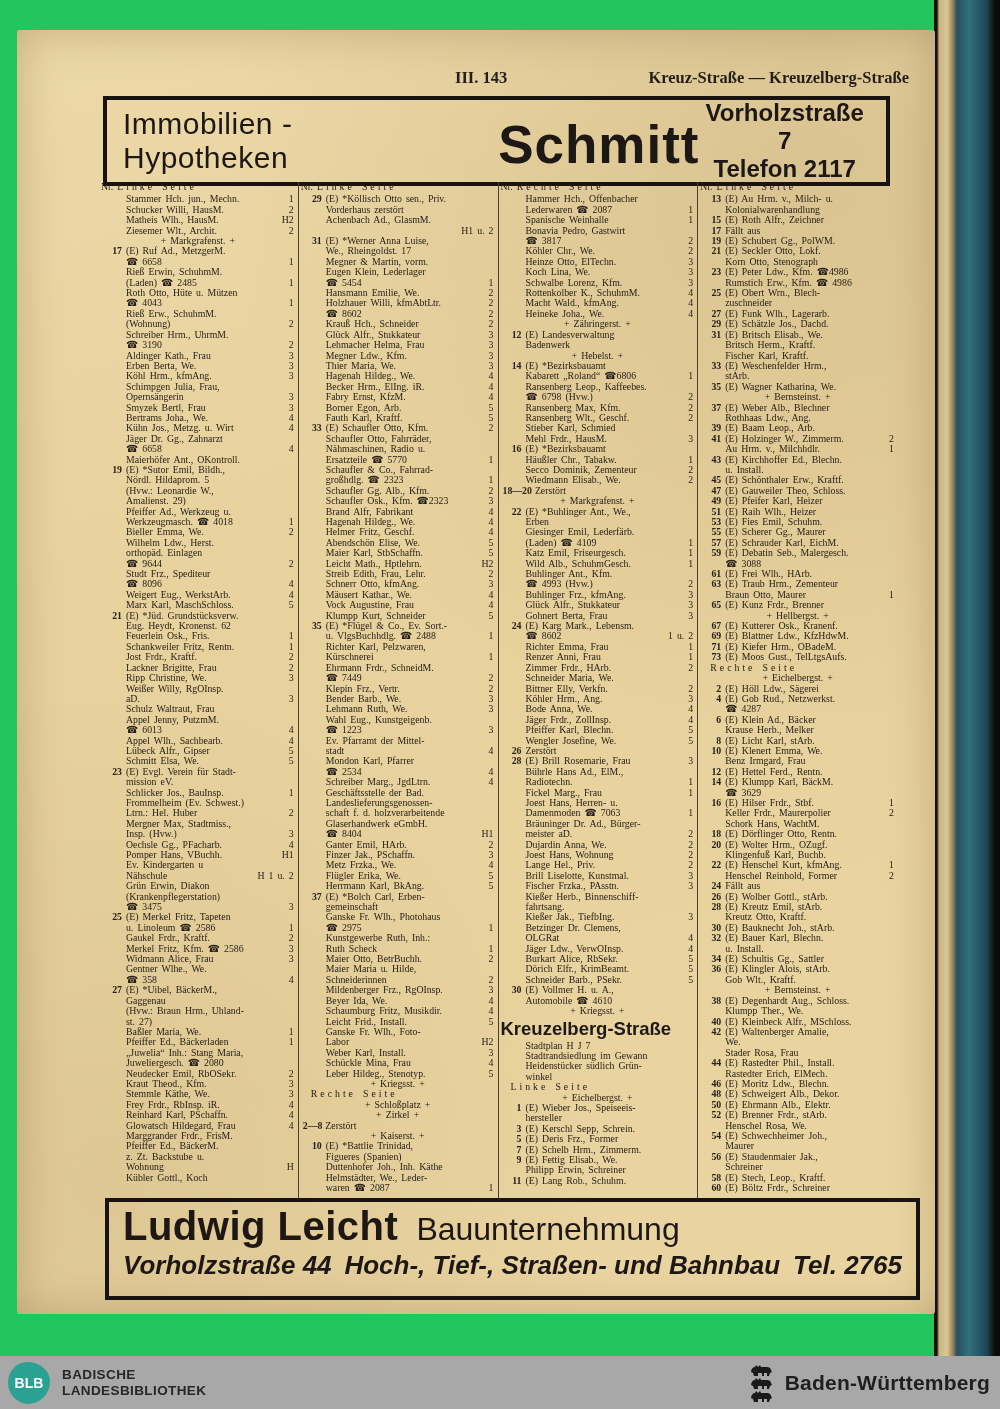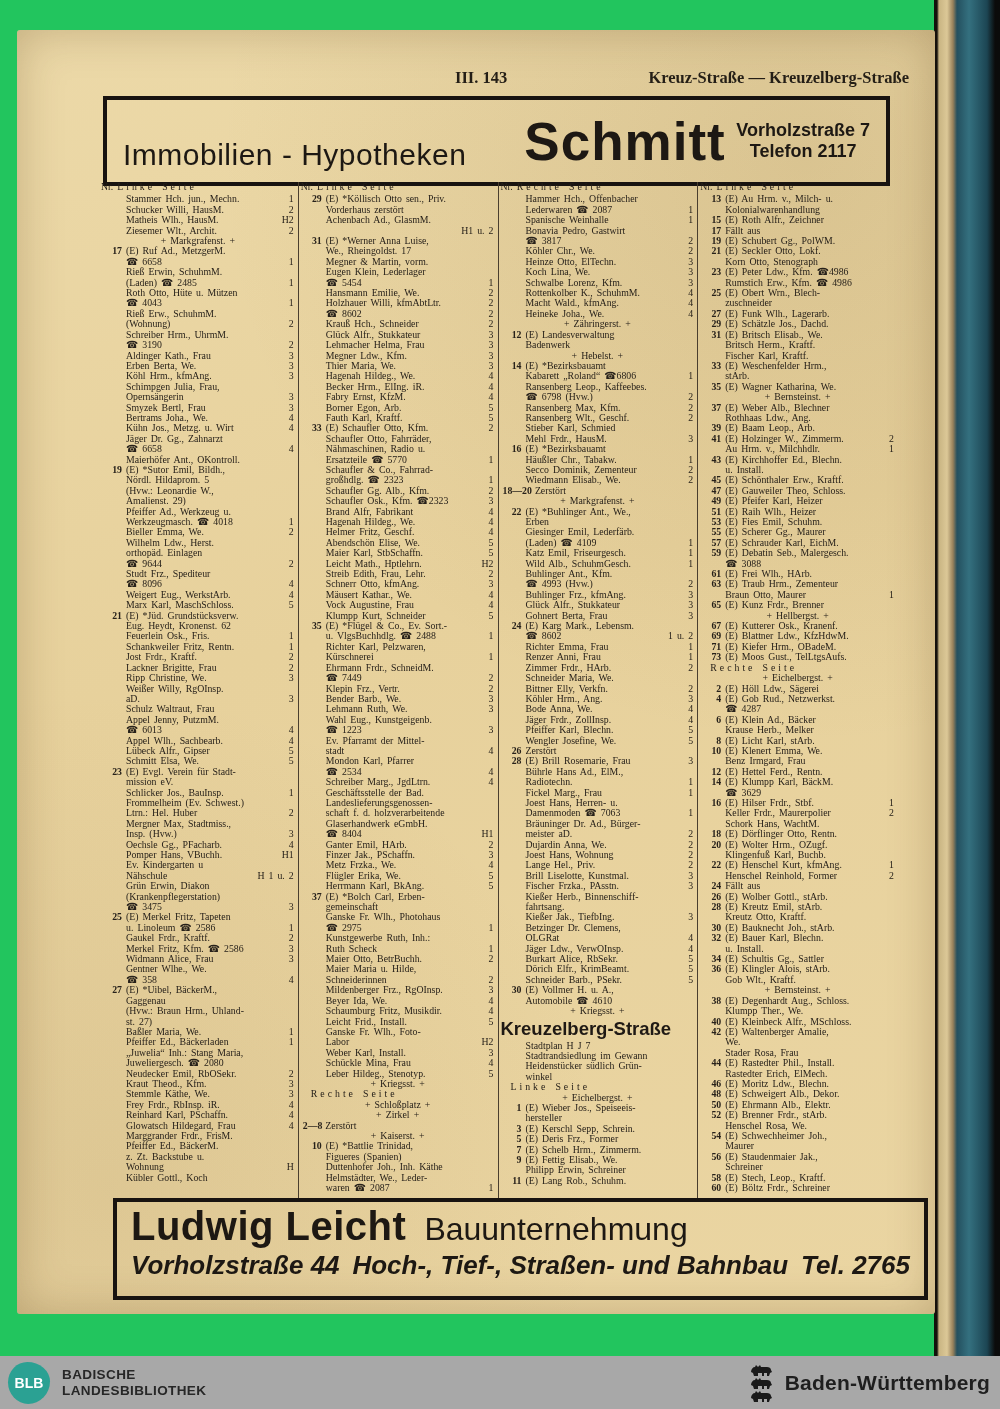--- a/index.html
+++ b/index.html
@@ -18,40 +18,40 @@
     font:700 16.5px/20px "Liberation Serif",serif;color:#241e16;}
   .ph-num{position:absolute;left:438px;}
   .ph-street{position:absolute;right:26px;}
   
   .ad-top{position:absolute;left:86px;top:66px;width:753px;height:82px;border:4px solid #181310;
     display:flex;align-items:center;padding:0 10px 0 16px;box-sizing:content-box;
     font-family:"Liberation Sans",sans-serif;color:#1d1813;}
   .ad-top-left{display:flex;align-items:flex-end;gap:42px;}
   .ad-tagline{font-size:30px;font-weight:400;letter-spacing:.5px;}
   .ad-brand{font-size:53px;font-weight:700;margin-left:16px;letter-spacing:1px;}
-  .ad-top-right{margin-left:auto;text-align:center;font-weight:700;font-size:18px;line-height:1.18;padding-right:6px;}
+  .ad-top-right{margin-left:auto;text-align:center;font-weight:700;font-size:24px;line-height:1.18;padding-right:6px;}
   
   .cols{position:absolute;left:82px;top:152px;width:799px;height:1016px;display:flex;}
   .col{width:25%;box-sizing:border-box;padding:0 3px 0 2px;overflow:hidden;
     font:9.8px/10.4px "Liberation Serif",serif;color:#27211a;word-spacing:1.6px;}
   .col:not(:last-child){border-right:1px solid #4a3e2e;}
   .line{position:relative;padding-left:25px;white-space:nowrap;}
   .line .gn{position:absolute;left:0;top:0;width:21px;text-align:right;font-weight:700;}
   .line .fl{position:absolute;right:1px;top:0;}
   .line.x{padding-left:0;text-align:center;}
   .line.s{padding-left:10px;letter-spacing:3px;}
   .line.h{padding-left:0;margin-bottom:2px;}
   .line.h .hn{margin-right:4px;}
   .line.h .hsp{letter-spacing:3px;}
   .line.f{padding-left:2px;}
   .line.f b{margin-right:3px;}
   .line.st{font-family:"Liberation Sans",sans-serif;font-weight:700;font-size:18.5px;line-height:24px;
     padding-left:0;letter-spacing:0;word-spacing:0;color:#1f1914;}
   
-  .ad-bottom{position:absolute;left:96px;top:1168px;width:779px;height:86px;border:4px solid #181310;
+  .ad-bottom{position:absolute;left:88px;top:1168px;width:779px;height:86px;border:4px solid #181310;
     padding:2px 14px 6px;box-sizing:content-box;font-family:"Liberation Sans",sans-serif;color:#1d1813;}
   .ad-b-row1{display:flex;align-items:baseline;}
   .ad-b-brand{font-size:40px;font-weight:700;letter-spacing:.5px;}
   .ad-b-sub{font-size:32px;font-weight:400;margin-left:18px;}
   .ad-b-row2{display:flex;justify-content:space-between;align-items:baseline;font-weight:700;font-size:26px;margin-top:1px;font-style:italic;}
   
   .footer{position:absolute;left:0;bottom:0;width:100%;height:53px;background:#a8a8a8;
     display:flex;align-items:center;font-family:"Liberation Sans",sans-serif;}
   .blb-logo{width:42px;height:42px;margin-left:8px;background:#2ba193;color:#fff;
     font:700 14px/42px "Liberation Sans",sans-serif;text-align:center;

